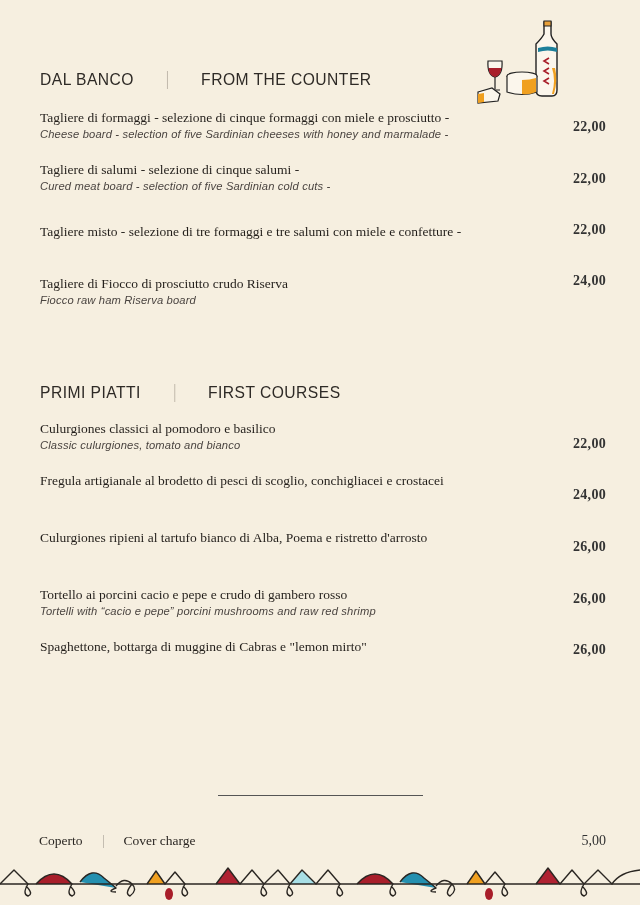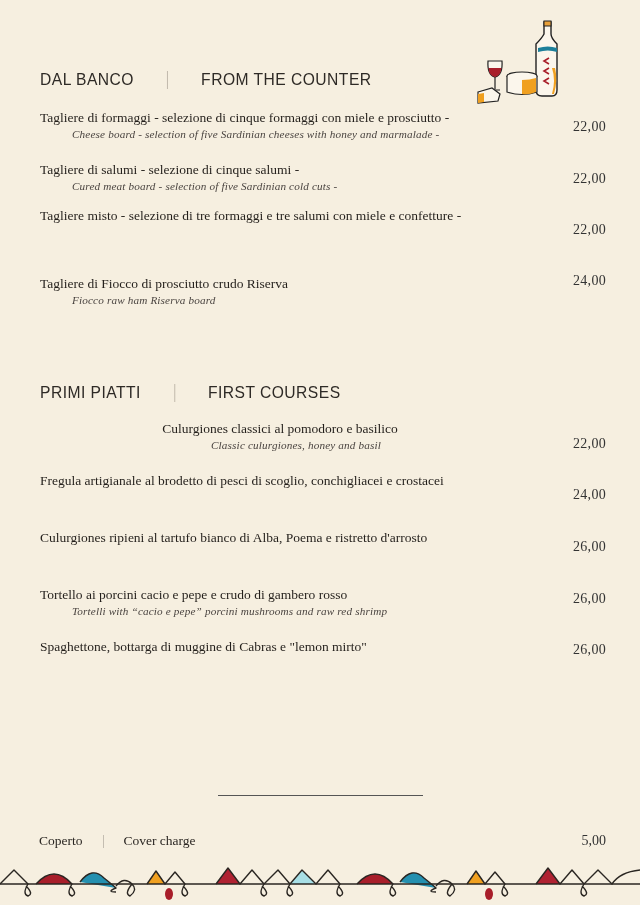--- a/index.html
+++ b/index.html
@@ -8,22 +8,22 @@
     font-family:"DejaVu Serif", "Liberation Serif", serif; color:#2a2622;
   }
   .section-title {
     position:absolute; left:40px; font-family:"Liberation Sans", sans-serif;
     font-weight:300; font-size:17px; letter-spacing:0.5px; color:#2e2a26;
     display:flex; align-items:center; transform:scaleX(0.92); transform-origin:left center;
   }
   .section-title .sep { display:inline-block; width:1px; height:18px; background:#bdb5a7; margin:0 36px 0 36px; }
   .item { position:absolute; left:40px; width:480px; }
   .item .it { font-family:"Liberation Serif", serif; font-size:13.5px; line-height:16px; color:#231f1b; white-space:nowrap; }
-  .item .en { font-family:Liberation Serif, serif; font-style:italic; font-size:11.2px; line-height:17px; color:#4a4440; white-space:nowrap; letter-spacing:0.15px;margin-left:32px; }
-  .price { position:absolute; right:34px; font-family:"Liberation Serif", serif; font-size:14px; color:#333; letter-spacing:0.3px; }
+  .item .en { font-family:Liberation Sans, sans-serif; font-style:italic; font-size:11.2px; line-height:17px; color:#4a4440; white-space:nowrap; letter-spacing:0.15px; }
+  .price { position:absolute; right:34px; font-family:"Liberation Serif", serif; font-size:14px; color:#333; letter-spacing:0.3px;font-weight:bold; }
   .divider-line { position:absolute; left:218px; top:795px; width:205px; height:1px; background:#555; }
   .footer { position:absolute; left:39px; top:833px; font-family:"Liberation Serif", serif; font-size:13.5px; color:#2a2622; display:flex; align-items:center; }
   .footer .sep { display:inline-block; width:1px; height:13px; background:#c4bdb1; margin:0 20px 0 20px; }
   .footer-price { position:absolute; right:34px; top:833px; font-family:"Liberation Serif", serif; font-size:14px; color:#333;text-align:right; }
   .illustration { position:absolute; left:474px; top:18px; width:100px; height:90px; }
   .garland { position:absolute; left:0; top:862px; width:640px; height:43px; }
 </style>
 </head>
 <body>
 
@@ -58,40 +58,40 @@
   <div class="en">Cheese board - selection of five Sardinian cheeses with honey and marmalade -</div>
 </div>
 <div class="price" style="top:119px;">22,00</div>
 
 <div class="item" style="top:162px;">
   <div class="it">Tagliere di salumi - selezione di cinque salumi -</div>
   <div class="en">Cured meat board - selection of five Sardinian cold cuts -</div>
 </div>
 <div class="price" style="top:171px;">22,00</div>
 
-<div class="item" style="top:208px;">
+<div class="item" style="top:224px;">
   <div class="it">Tagliere misto - selezione di tre formaggi e tre salumi con miele e confetture -</div>
 </div>
 <div class="price" style="top:222px;">22,00</div>
 
 <div class="item" style="top:276px;">
   <div class="it">Tagliere di Fiocco di prosciutto crudo Riserva</div>
   <div class="en">Fiocco raw ham Riserva board</div>
 </div>
 <div class="price" style="top:273px;">24,00</div>
 
 <div class="section-title" style="top:383px;">
   <span>PRIMI PIATTI</span>
   <span class="sep"></span>
   <span>FIRST COURSES</span>
 </div>
 
-<div class="item" style="top:421px;text-align:center;">
+<div class="item" style="top:421px;">
   <div class="it">Culurgiones classici al pomodoro e basilico</div>
-  <div class="en">Classic culurgiones, honey and basil</div>
+  <div class="en">Classic culurgiones, tomato and bianco</div>
 </div>
 <div class="price" style="top:436px;">22,00</div>
 
 <div class="item" style="top:473px;">
   <div class="it">Fregula artigianale al brodetto di pesci di scoglio, conchigliacei e crostacei</div>
 </div>
 <div class="price" style="top:487px;">24,00</div>
 
 <div class="item" style="top:530px;">
   <div class="it">Culurgiones ripieni al tartufo bianco di Alba, Poema e ristretto d'arrosto</div>

